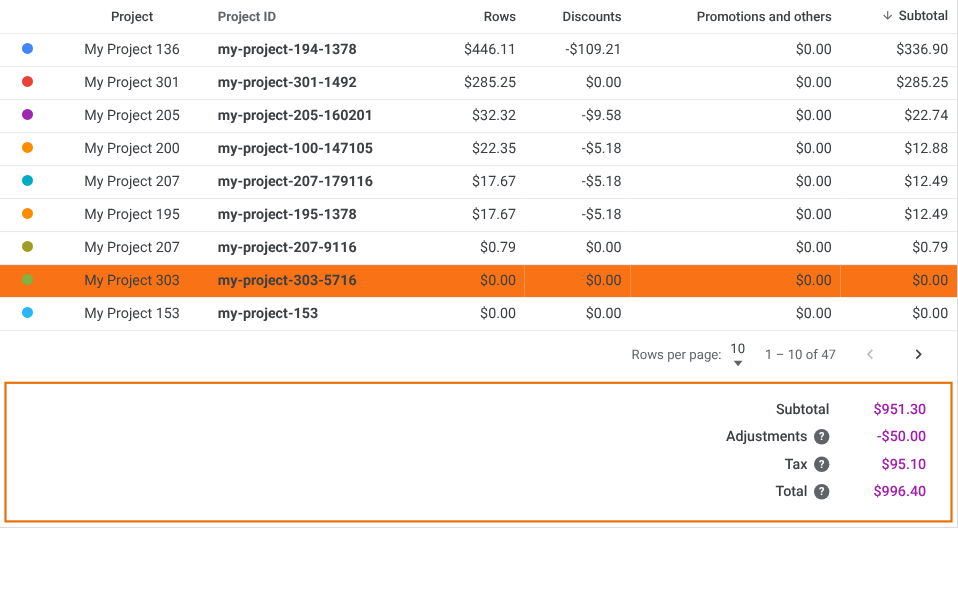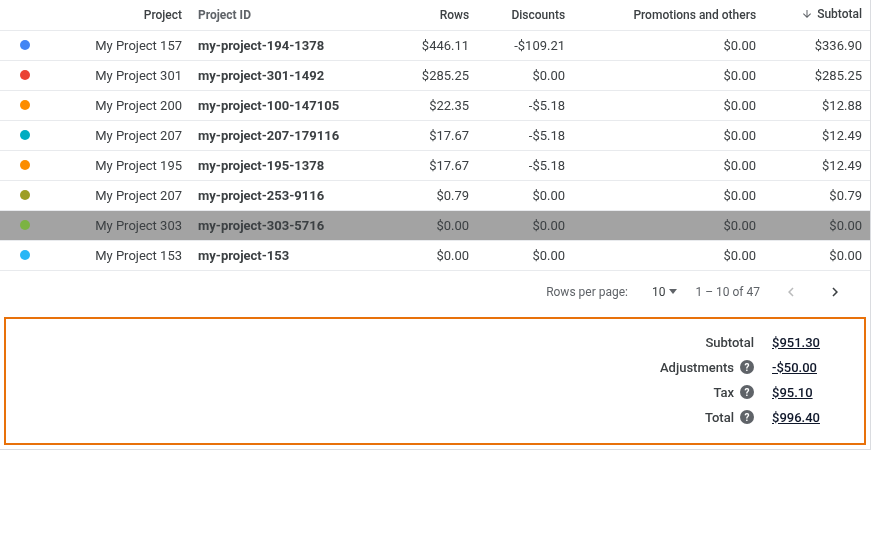--- a/index.html
+++ b/index.html
@@ -2,35 +2,35 @@
 <html><head>
   <meta charset="utf-8">
   <style>
     * { box-sizing: border-box; margin: 0; padding: 0; }
     body { font-family: Roboto, "Helvetica Neue", Arial, sans-serif; font-size: 13px; color: #3c4043; background: #fff; width: 871px; }
     .wrapper { border: 1px solid #dadce0; border-left: none; border-top: none; }
     table { width: 100%; border-collapse: collapse; }
     th, td { padding: 0 8px; height: 30px; text-align: right; border-bottom: 1px solid #e8eaed; vertical-align: middle; }
     th { color: #3c4043; font-weight: 500; font-size: 12px; white-space: nowrap; }
     th.dot-col, td.dot-col { width: 50px; text-align: center; padding: 0; }
-    th.proj, td.proj { text-align: right; width: 140px; }
+    th.proj, td.proj { text-align: center; width: 140px; }
     th.pid, td.pid { text-align: left; width: 200px; color: #5f6368; font-weight: bold; }
     td.proj, td.pid { color: #3c4043; }
     .sort-hdr { display: inline-flex; align-items: center; gap: 4px; }
     .dot { width: 10px; height: 10px; border-radius: 50%; display: inline-block; }
-    tr.hover { background: #a3a3a3; }
+    tr.hover { background: #f97316; }
     .pager { display: flex; justify-content: flex-end; align-items: center; gap: 18px; padding: 8px 22px; color: #5f6368; font-size: 12px; }
-    .rpp { display: inline-flex; align-items: center; gap: 24px; }
-    .sel { display: inline-flex; align-items: center; gap: 4px; color: #3c4043; cursor: pointer; }
+    .rpp { display: inline-flex; align-items: center; gap: 8px; }
+    .sel { display: inline-flex; align-items: center; gap: 4px; color: #3c4043; cursor: pointer; flex-direction: column; }
     .navbtn { background: none; border: none; cursor: pointer; padding: 4px; display: inline-flex; }
     .navbtn.disabled svg { opacity: .35; }
     .summary { border: 2px solid #e8710a; margin: 4px; padding: 16px 22px 18px; display: flex; justify-content: flex-end; }
     .sumtbl { display: grid; grid-template-columns: auto 70px; column-gap: 18px; row-gap: 10px; }
     .sumlbl { text-align: right; display: flex; justify-content: flex-end; align-items: center; gap: 6px; font-size: 13px; color: #3c4043; font-weight: 500; }
-    .sumval { font-weight: 500; font-size: 13px; color: #0f172a; text-decoration: underline; }
+    .sumval { text-align: right; font-weight: 500; font-size: 13px; color: #a21caf; }
     .help { width: 14px; height: 14px; border-radius: 50%; background: #5f6368; color: #fff; font-size: 10px; display: inline-flex; align-items: center; justify-content: center; font-weight: bold; }
     .arrow-down { width: 0; height: 0; border-left: 4px solid transparent; border-right: 4px solid transparent; border-top: 5px solid #5f6368; display: inline-block; }
   </style>
 </head>
 <body>
 
 <div class="wrapper">
   <table>
     <thead>
       <tr>
@@ -46,35 +46,44 @@
                 <path d="M20 12l-1.41-1.41L13 16.17V4h-2v12.17l-5.58-5.59L4 12l8 8 8-8z"></path>
               </svg>
             <span>Subtotal</span>
           </span>
         </th>
       </tr>
     </thead>
     <tbody id="tbody">
         <tr>
           <td class="dot-col"><span class="dot" style="background:#4285f4"></span></td>
-          <td class="proj">My Project 157</td>
+          <td class="proj">My Project 136</td>
           <td class="pid">my-project-194-1378</td>
           <td>$446.11</td>
           <td>-$109.21</td>
           <td>$0.00</td>
           <td>$336.90</td>
         </tr>
         <tr>
           <td class="dot-col"><span class="dot" style="background:#ea4335"></span></td>
           <td class="proj">My Project 301</td>
           <td class="pid">my-project-301-1492</td>
           <td>$285.25</td>
           <td>$0.00</td>
           <td>$0.00</td>
           <td>$285.25</td>
+        </tr>
+        <tr>
+          <td class="dot-col"><span class="dot" style="background:#9c27b0"></span></td>
+          <td class="proj">My Project 205</td>
+          <td class="pid">my-project-205-160201</td>
+          <td>$32.32</td>
+          <td>-$9.58</td>
+          <td>$0.00</td>
+          <td>$22.74</td>
         </tr>
         <tr>
           <td class="dot-col"><span class="dot" style="background:#fb8c00"></span></td>
           <td class="proj">My Project 200</td>
           <td class="pid">my-project-100-147105</td>
           <td>$22.35</td>
           <td>-$5.18</td>
           <td>$0.00</td>
           <td>$12.88</td>
         </tr>
@@ -92,21 +101,21 @@
           <td class="proj">My Project 195</td>
           <td class="pid">my-project-195-1378</td>
           <td>$17.67</td>
           <td>-$5.18</td>
           <td>$0.00</td>
           <td>$12.49</td>
         </tr>
         <tr>
           <td class="dot-col"><span class="dot" style="background:#9e9d24"></span></td>
           <td class="proj">My Project 207</td>
-          <td class="pid">my-project-253-9116</td>
+          <td class="pid">my-project-207-9116</td>
           <td>$0.79</td>
           <td>$0.00</td>
           <td>$0.00</td>
           <td>$0.79</td>
         </tr>
         <tr class="hover">
           <td class="dot-col"><span class="dot" style="background:#7cb342"></span></td>
           <td class="proj">My Project 303</td>
           <td class="pid">my-project-303-5716</td>
           <td>$0.00</td>

